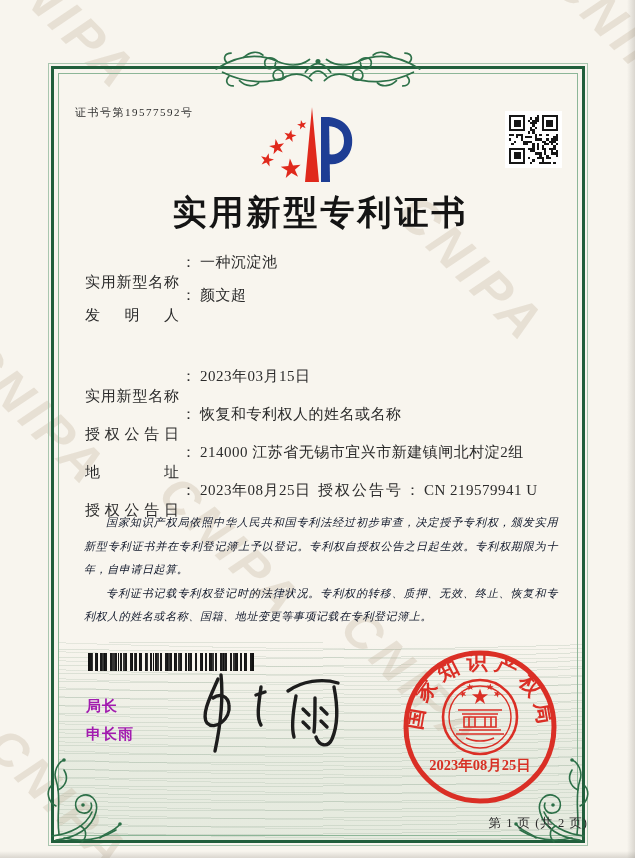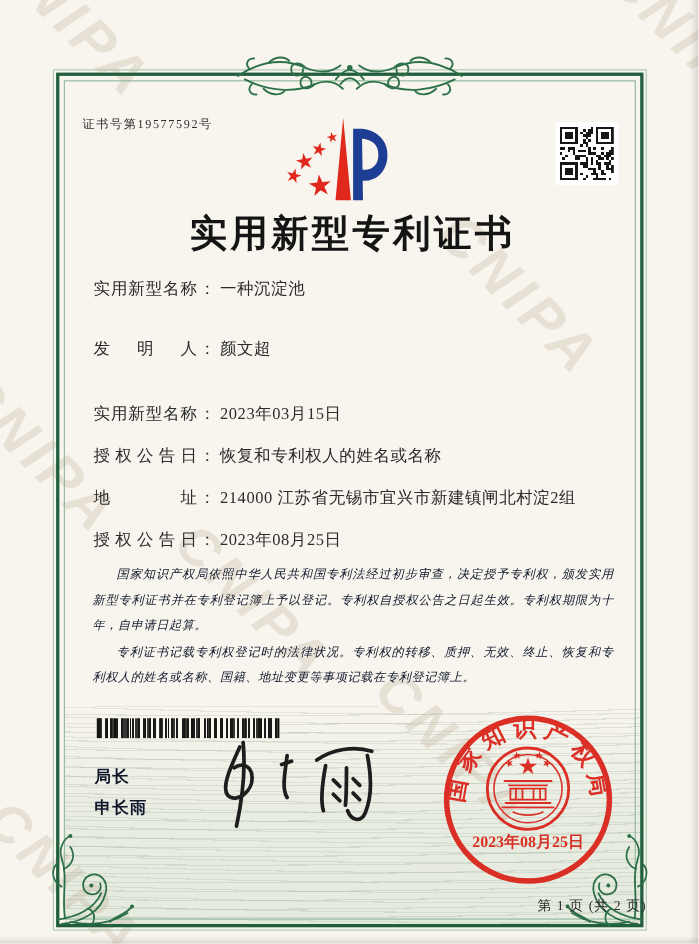--- a/index.html
+++ b/index.html
@@ -35,40 +35,40 @@
   .flourish.br{left:502px;top:748px;transform:scaleX(-1);}
 
   
   .certno{position:absolute;left:75px;top:105px;font-size:11px;letter-spacing:1.5px;color:#2e2e2e;z-index:4;}
   .logo{position:absolute;left:258px;top:104px;width:96px;height:82px;z-index:4;}
   .qr{position:absolute;left:505px;top:111px;width:57px;height:57px;background:#fff;padding:4px;box-sizing:border-box;z-index:4;}
   .title{position:absolute;left:53px;top:190px;width:535px;text-align:center;
          font-size:34px;font-weight:bold;letter-spacing:3px;color:#141414;z-index:4;}
 
   .field-row{position:absolute;left:85px;height:22px;font-size:15px;color:#2b2b2b;z-index:4;white-space:nowrap;}
-  .flabel{display:inline-block;width:94px;text-align:justify;text-align-last:justify;vertical-align:top;}
+  .flabel{display:inline-block;width:94px;text-align:justify;text-align-last:justify;vertical-align:top;margin-top:20px;}
   .fcolon{display:inline-block;margin:0 4px 0 2px;}
   .fvalue{letter-spacing:0.5px;}
   .grant-right{position:absolute;left:233px;top:0;white-space:nowrap;}
   .glabel{letter-spacing:2px;}
 
   .legal{position:absolute;left:84px;top:511px;width:474px;z-index:4;
          font-size:11px;line-height:23.6px;color:#0f172a;font-style:italic;
          letter-spacing:0.6px;text-align:justify;}
   .legal p{margin:0;text-indent:2em;}
 
   .barcode{position:absolute;left:88px;top:653px;width:162px;height:18px;z-index:4;
     border-left:2px solid #111;border-right:2px solid #111;background-color:#f8f5ee;
     background-image:
       repeating-linear-gradient(90deg,#1a1a1a 0 2px,rgba(0,0,0,0) 2px 5px),
       repeating-linear-gradient(90deg,#111 0 1px,rgba(0,0,0,0) 1px 7px),
       repeating-linear-gradient(90deg,rgba(20,20,20,0.85) 0 3px,rgba(0,0,0,0) 3px 11px);}
 
   .signer{position:absolute;left:86px;z-index:4;font-family:"Liberation Sans",sans-serif;
-          font-weight:bold;font-size:15px;color:#0f172a;letter-spacing:1px;}
+          font-weight:bold;font-size:15px;color:#a21caf;letter-spacing:1px;}
   .signer.t1{top:697px;} .signer.t2{top:725px;}
   .signature{position:absolute;left:160px;top:665px;width:215px;height:100px;z-index:4;}
 
   .seal{position:absolute;left:398px;top:645px;width:164px;height:164px;z-index:5;opacity:0.95;}
 
   .footer{position:absolute;left:53px;top:815px;width:535px;text-align:right;
           font-size:12.5px;color:#2c2c2c;letter-spacing:1px;z-index:4;}
 </style>
 </head>
 <body>
@@ -273,34 +273,37 @@
         <rect x="17" y="20" width="1" height="1" fill="#161616"></rect>
         <rect x="19" y="20" width="1" height="1" fill="#161616"></rect>
       </svg>
   </div>
 
   <div class="title">实用新型专利证书</div>
 
   <div class="field-row" style="top:253px;">
     <span class="flabel">实用新型名称</span><span class="fcolon">：</span><span class="fvalue">一种沉淀池</span>
   </div>
-  <div class="field-row" style="top:308px;">
+  <div class="field-row" style="top:286px;">
     <span class="flabel">发明人</span><span class="fcolon">：</span><span class="fvalue">颜文超</span>
   </div>
   <div class="field-row" style="top:367px;">
     <span class="flabel">实用新型名称</span><span class="fcolon">：</span><span class="fvalue">2023年03月15日</span>
   </div>
   <div class="field-row" style="top:405px;">
     <span class="flabel">授权公告日</span><span class="fcolon">：</span><span class="fvalue">恢复和专利权人的姓名或名称</span>
   </div>
   <div class="field-row" style="top:443px;">
     <span class="flabel">地址</span><span class="fcolon">：</span><span class="fvalue">214000 江苏省无锡市宜兴市新建镇闸北村淀2组</span>
   </div>
   <div class="field-row" style="top:481px;width:473px;">
     <span class="flabel">授权公告日</span><span class="fcolon">：</span><span class="fvalue">2023年08月25日</span>
+    <span class="grant-right">
+      <span class="glabel">授权公告号</span><span class="fcolon">：</span><span class="fvalue">CN 219579941 U</span>
+    </span>
   </div>
 
   <div class="legal">
     <p>国家知识产权局依照中华人民共和国专利法经过初步审查，决定授予专利权，颁发实用新型专利证书并在专利登记簿上予以登记。专利权自授权公告之日起生效。专利权期限为十年，自申请日起算。</p>
     <p>专利证书记载专利权登记时的法律状况。专利权的转移、质押、无效、终止、恢复和专利权人的姓名或名称、国籍、地址变更等事项记载在专利登记簿上。</p>
   </div>
 
   <div class="barcode"></div>
 
   <div class="signer t1">局长</div>

